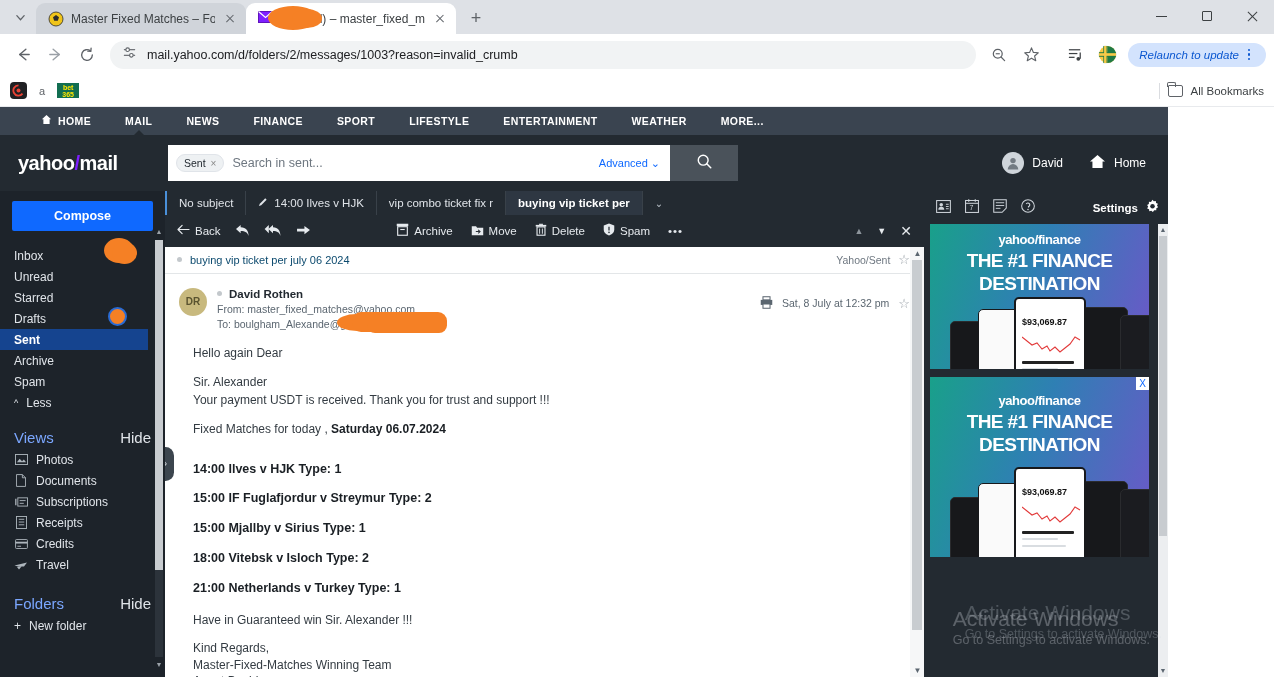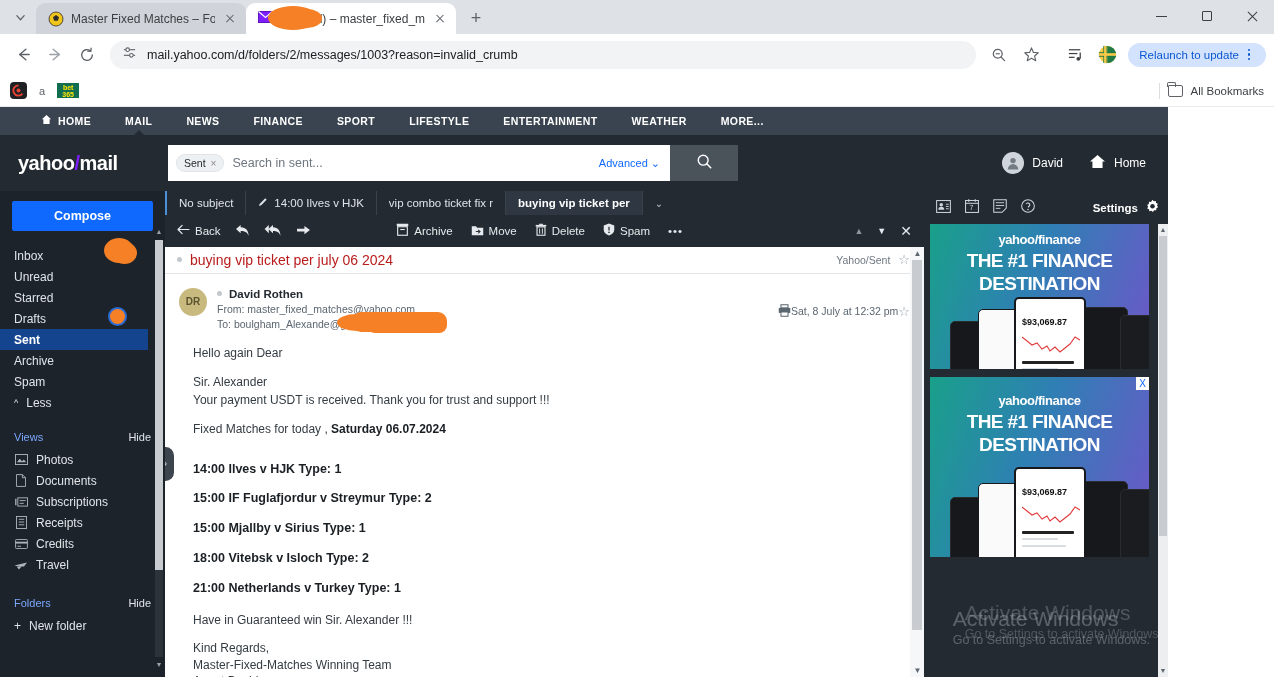--- a/index.html
+++ b/index.html
@@ -71,21 +71,21 @@
   .omnibox {
     flex: 1 1 auto; height: 28px; background: #f1f3f4;
     border-radius: 14px; display:flex; align-items:center;
     padding: 0 12px; gap: 10px; margin: 0 6px;
   }
   .omnibox-url { font-size: 12.5px; color:#202124; white-space:nowrap; overflow:hidden; }
   .tb-right { display:flex; align-items:center; gap:2px; }
   .relaunch {
     background:#d3e3fd; color:#0b57d0; font-size:11.5px;
     height:24px; border-radius:13px; display:flex; align-items:center;
-    padding: 0 9px 0 11px; gap:2px; margin-left:4px;
+    padding: 0 9px 0 11px; gap:2px; margin-left:4px;font-style:italic;
   }
   .kebab { width:16px; display:flex; flex-direction:column; align-items:center; gap:2px; }
   .kebab i { width:2.6px; height:2.6px; border-radius:50%; background:#0b57d0; display:block; }
 
   .bookmarkbar {
     height: 32px; background:#ffffff; display:flex; align-items:center;
     padding: 0 10px; font-size:11.5px; color:#3c4043; gap: 12px;
     border-bottom: 1px solid #e8eaed;
   }
   .bm { display:flex; align-items:center; gap:5px; }
@@ -169,21 +169,21 @@
     height:21px; display:flex; align-items:center; padding-left:14px; gap:8px;
     color:#e0e4e9; font-size:12px; position:relative; margin-bottom:0;
   }
   .sb-item.selected { background:#15448f; color:#fff; font-weight:bold; width:148px; }
   .sb-icon { width:14px; height:14px; display:inline-flex; align-items:center; justify-content:center; color:#aeb6bd; }
   .sb-blob {
     position:absolute; border-radius:50%; background:#f58025;
   }
   .sb-section {
     display:flex; align-items:center; padding: 0 14px 0 14px; height:24px;
-    font-size:11px; color:#bcc4cc; margin-top:12px;
+    font-size:15px; color:#bcc4cc; margin-top:12px;
   }
   .sb-section .hide { margin-left:auto; color:#e0e4e9; }
   .sb-section .title { color:#7ba7ff; }
   .sb-scroll { position:absolute; right:2px; top:35px; width:8px; bottom:6px; }
   .sb-track { position:absolute; top:14px; bottom:14px; left:0; width:8px; background:#2c333b; }
   .sb-thumb { position:absolute; top:14px; left:0; width:8px; height:330px; background:#c8ccd0; }
   .sb-arrow { position:absolute; left:0; width:8px; height:12px; color:#9aa1a8; font-size:7px; text-align:center; line-height:12px; }
 
   
   .mainpane { flex:1 1 auto; background:#232a31; position:relative; display:flex; flex-direction:column; }
@@ -207,34 +207,34 @@
   .tb-btn { display:flex; align-items:center; gap:5px; font-size:11.5px; }
   .tb-group-right { margin-left:auto; display:flex; align-items:center; gap:14px; }
   .tb-ico svg { display:block; }
 
   .reader { flex:1 1 auto; background:#ffffff; position:relative; overflow:hidden; }
   .reader-head {
     height:27px; border-bottom:1px solid #e3e6e8; display:flex; align-items:center;
     padding: 0 14px 0 12px; gap:8px;
   }
   .dot-sm { width:5px;height:5px;border-radius:50%;background:#c3c8cc; }
-  .reader-subject { font-size:14px; color:#b91c1c; }
+  .reader-subject { font-size:11px; color:#0c4a6e; }
   .reader-head-right { margin-left:auto; display:flex; align-items:center; gap:8px; font-size:10.5px; color:#6e7780; }
   .star { color:#9aa1a8; font-size:13px; }
 
   .sender-block { display:flex; padding: 14px 14px 0 14px; gap:10px; }
   .sender-avatar {
     width:28px; height:28px; border-radius:50%; background:#c8b97e;
     display:flex; align-items:center; justify-content:center;
     color:#5a5330; font-size:10px; font-weight:bold; flex:0 0 28px;
   }
   .sender-meta { flex:1 1 auto; position:relative; }
   .sender-name { font-size:11.5px; font-weight:bold; color:#232a31; display:flex; align-items:center; gap:7px; }
   .sender-line { font-size:10.5px; color:#5b6670; margin-top:3px; position:relative; }
-  .sender-right { position:absolute; right:0; top:16px; display:flex; align-items:center; gap:0; font-size:10.5px; color:#5b6670; }
+  .sender-right { position:absolute; right:0; top:8px; display:flex; align-items:center; gap:9px; font-size:10.5px; color:#5b6670; }
 
   .mailbody { padding: 14px 14px 6px 28px; font-size:12px; color:#333b42; line-height:1.5; }
   .mailbody p { margin: 0 0 11px 0; }
   .mailbody .b { font-weight:bold; color:#1a1f24; }
   .match-line { font-weight:bold; color:#1a1f24; font-size:12.5px; margin: 0 0 17px 0; }
   .sig { line-height:1.35; }
 
   .reader-scroll { position:absolute; right:0; top:0; width:14px; bottom:0; background:#f6f7f8; }
   .rs-thumb { position:absolute; top:13px; left:2px; width:10px; height:370px; background:#c8ccd0; }
   .rs-arrow { position:absolute; left:3px; width:9px; height:13px; color:#5b6670; font-size:8px; text-align:center; line-height:13px; }

